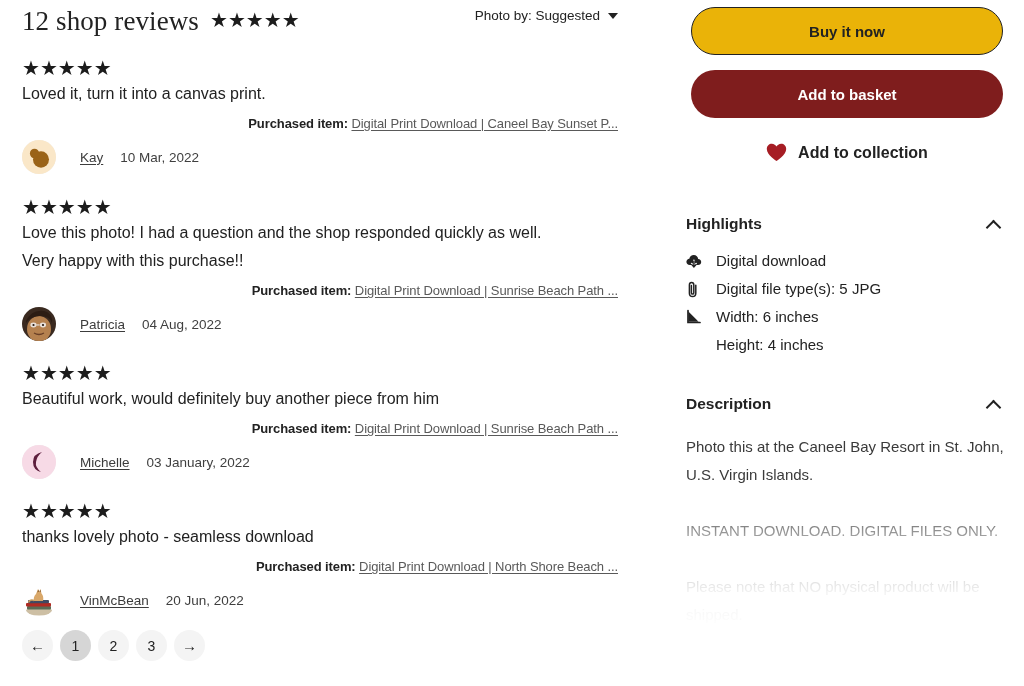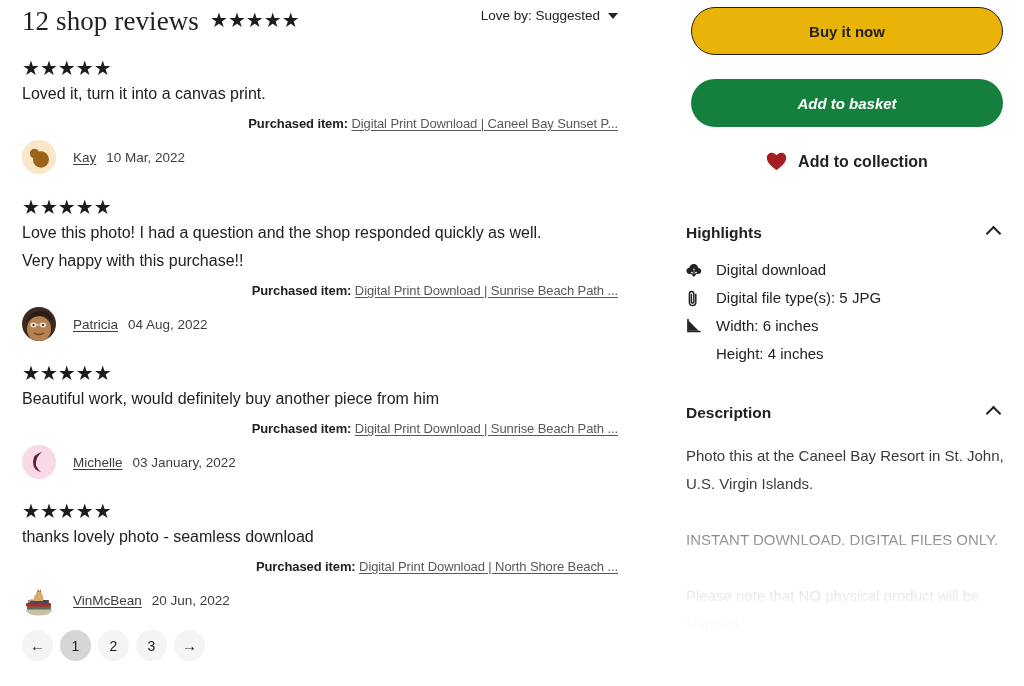--- a/index.html
+++ b/index.html
@@ -98,21 +98,21 @@
   .rv-purchase a {
     color: #595959;
     font-weight: normal;
     text-decoration: underline;
     text-underline-offset: 2px;
   }
   .rv-foot {
     display: flex;
     align-items: center;
     margin-top: 9px;
-    gap: 1px;
+    gap: 8px;
   }
   .avatar {
     width: 34px; height: 34px;
     border-radius: 50%;
     overflow: hidden;
     flex: 0 0 auto;
     position: relative;
     background: #eeeeee;
   }
   .avatar svg { display: block; width: 100%; height: 100%; }
@@ -174,45 +174,45 @@
     cursor: pointer;
     line-height: 1;
   }
   .btn-buy {
     background: #eab308;
     color: #222222;
     border: 1.6px solid #222222;
     margin-top: 7px;
   }
   .btn-basket {
-    background: #15803d;
+    background: #7f1d1d;
     color: #ffffff;
     border: none;
-    margin-top: 24px;
-    font-style: italic;
+    margin-top: 15px;
   }
   .collect {
     display: flex;
     align-items: center;
     justify-content: center;
     gap: 11px;
     margin-top: 25px;
     cursor: pointer;
   }
   .collect-label {
     font-size: 16px;
     color: #222222;
     font-weight: 700;
   }
 
   .sect {
     padding: 0 16px;
   }
   .sect-head {
     display: flex;
+    align-items: center;
     justify-content: space-between;
     cursor: pointer;
     margin-top: 36px;
   }
   .sect-title {
     font-size: 15.5px;
     font-weight: bold;
     color: #222222;
   }
   .chev-up {
@@ -268,21 +268,21 @@
 <body>
 
 <div class="page">
 
   <div class="reviews-col">
 
     <div class="reviews-head">
       <span class="reviews-title">12 shop reviews</span>
       <span class="head-stars">★★★★★</span>
       <div class="sortby">
-        <span>Love by: Suggested</span>
+        <span>Photo by: Suggested</span>
         <span class="caret-dn"></span>
       </div>
     </div>
 
     <div class="review" style="margin-top:16px">
       <div class="rv-stars">★★★★★</div>
       <div class="rv-body">Loved it, turn it into a canvas print.</div>
       <div class="rv-purchase">
         <span>Purchased item:</span>
         <a href="#">Digital Print Download | Caneel Bay Sunset P...</a>

